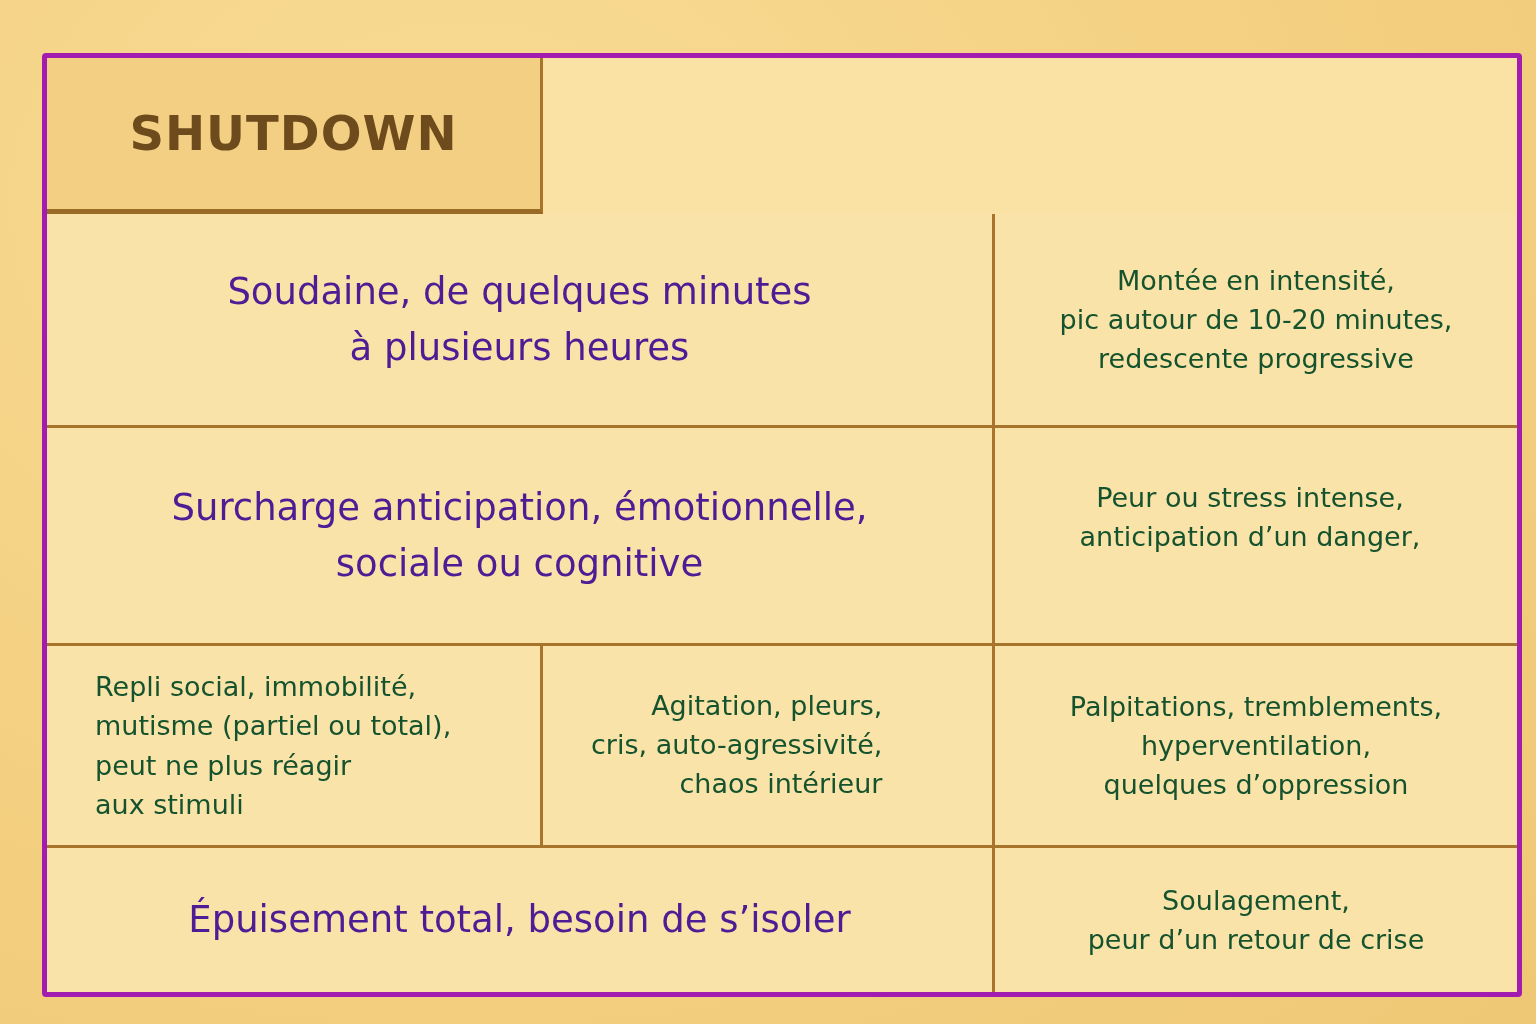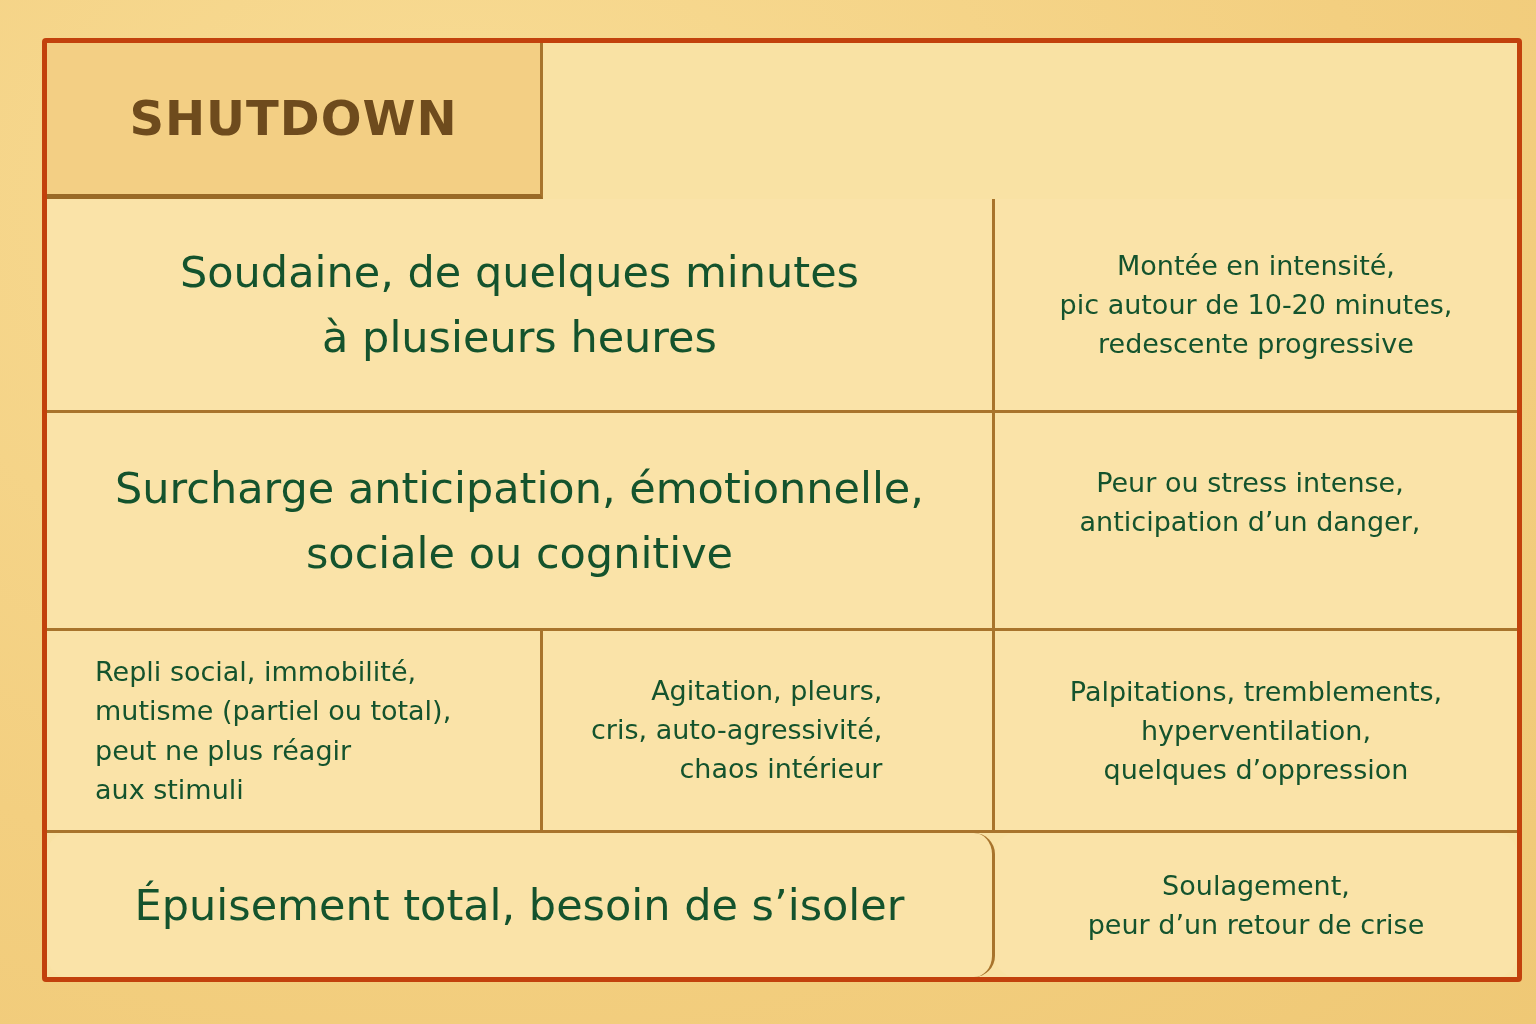--- a/index.html
+++ b/index.html
@@ -5,52 +5,52 @@
   html, body { margin:0; padding:0; }
   body {
     width:1536px; height:1024px; overflow:hidden;
     background:#f6d68a;
     background-image: radial-gradient(ellipse at 30% 20%, #f8dc95 0%, #f3cf80 60%, #efc875 100%);
     font-family: "DejaVu Sans", sans-serif;
     color:#6b4a1e;
     position:relative;
   }
   .table {
-    position:absolute; left:42px; top:38px; width:1480px; height:944px;
+    position:absolute; left:42px; top:53px; width:1480px; height:944px;
     box-sizing:border-box;
-    border:5px solid #c2410c;
+    border:5px solid #a21caf;
     border-radius:4px;
     display:grid;
     grid-template-columns: 496px 452px 1fr;
     grid-template-rows: 156px 214px 218px 202px 1fr;
     background:#f9e2a4;
   }
   .cell {
     box-sizing:border-box;
     display:flex; align-items:center; justify-content:center;
     text-align:center;
     border-right:3px solid #a8742c;
     border-bottom:3px solid #a8742c;
     background:#fae3a8;
     padding:10px 20px;
   }
   .cell.last-col { border-right:none; }
-  .cell.last-row { border-bottom:none;border-radius:21px; }
+  .cell.last-row { border-bottom:none; }
   .head {
     background:#f3cf84;
     font-family:"DejaVu Sans", sans-serif;
     font-weight:bold;
     font-size:48px;
     letter-spacing:1px;
     line-height:1.08;
     color:#6e4b1d;
     border-bottom:5px solid #9a6a26;
   }
   .span2 { grid-column: 1 / 3; }
-  .big { font-size:43px; line-height:1.5; color:#14532d; }
+  .big { font-size:37px; line-height:1.5; color:#4c1d95; }
   .small { font-size:27px; line-height:1.45; color:#14532d; }
   .left { justify-content:flex-start; text-align:left; padding-left:48px; }
   .txt { white-space:pre-line; }
 </style>
 </head>
 <body>
 
 <div class="table">
 
   <div class="cell head">

